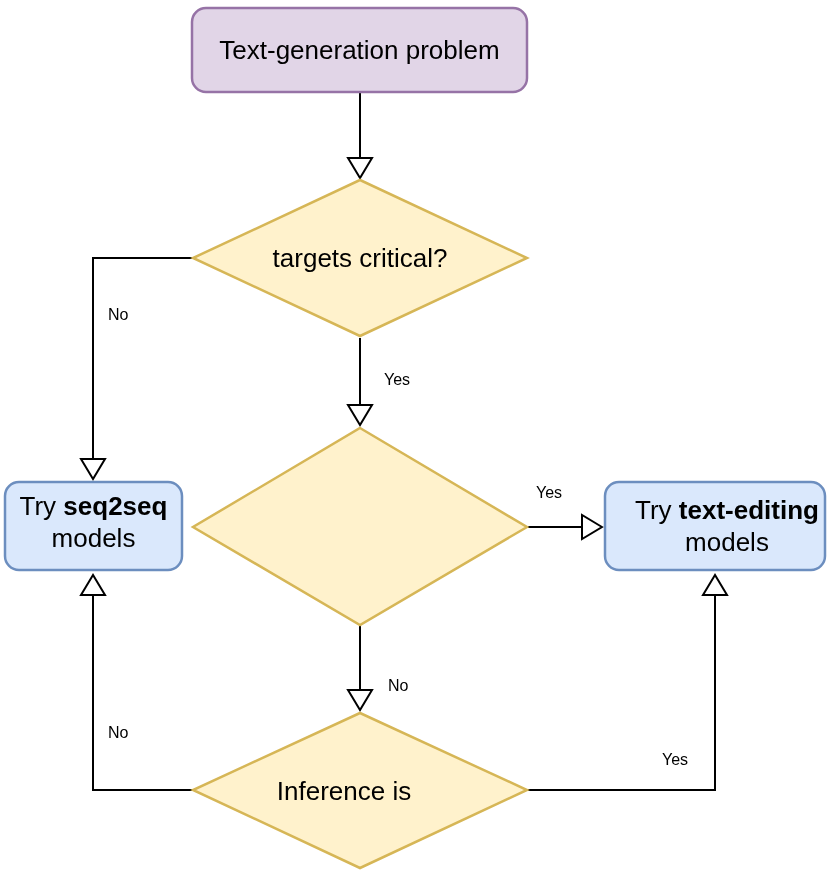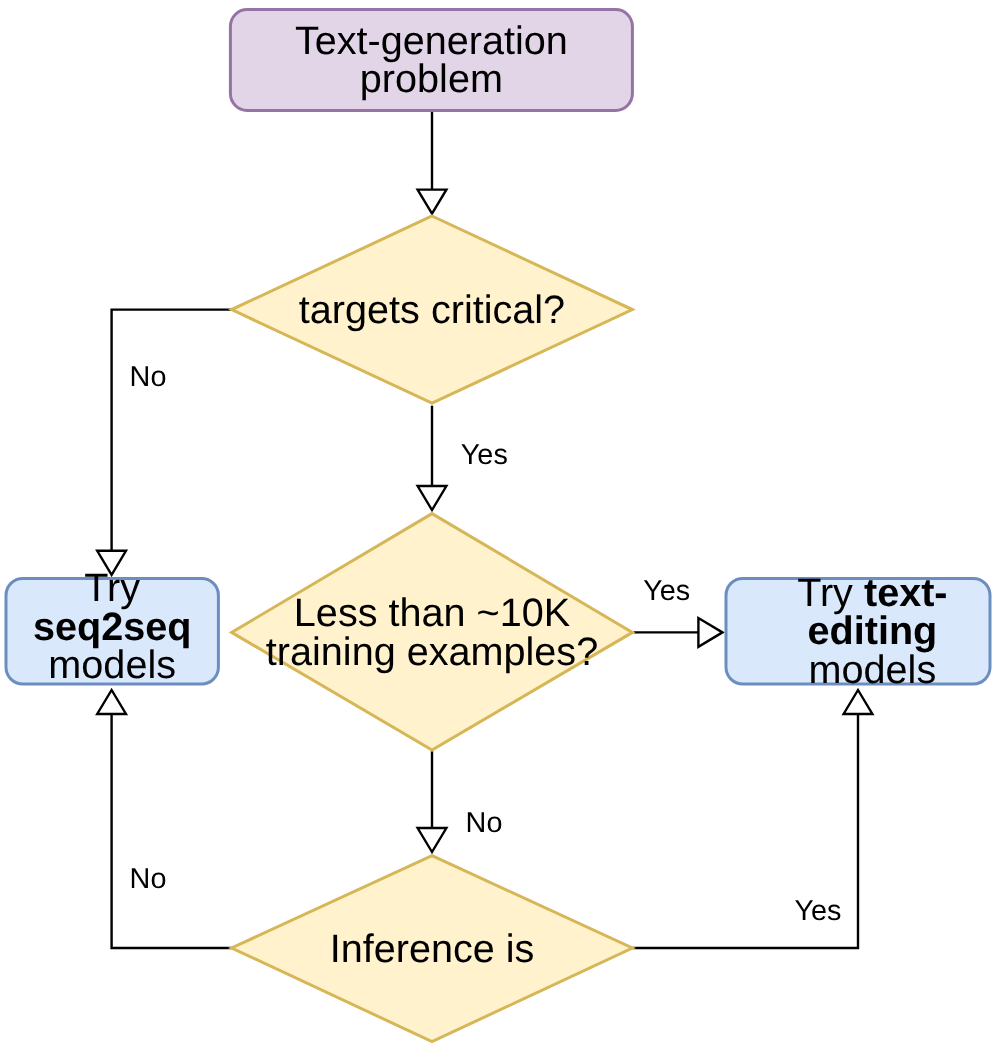--- a/index.html
+++ b/index.html
@@ -13,28 +13,28 @@
     overflow: hidden;
   }
   .canvas svg { position: absolute; left: 0; top: 0; }
   .node-label {
     position: absolute;
     display: flex;
     flex-direction: column;
     align-items: center;
     justify-content: center;
     text-align: center;
-    font-size: 33px;
+    font-size: 26px;
     line-height: 32px;
     color: #000000;
     pointer-events: none;
   }
   .edge-label {
     position: absolute;
-    font-size: 24px;
+    font-size: 16px;
     line-height: 26px;
     color: #000000;
     white-space: nowrap;
     pointer-events: none;
   }
 </style>
 </head>
 <body>
 
 <div class="canvas">
@@ -75,26 +75,22 @@
   </svg>
 
   <div class="node-label" style="left:192px; top:8px; width:335px; height:84px;">
     <div>Text-generation problem</div>
   </div>
 
   <div class="node-label" style="left:193px; top:180px; width:334px; height:156px;">
     <div>targets critical?</div>
   </div>
 
-  <div class="node-label" style="left:193px; top:428px; width:334px; height:197px;">
-    <div>Less than ~10K</div>
-    <div>training examples?</div>
-  </div>
 
-  <div class="node-label" style="left:193px; top:713px; width:334px; height:155px;align-items:center;">
+  <div class="node-label" style="left:177px; top:713px; width:334px; height:155px;align-items:center;">
     <div>Inference is</div>
   </div>
 
   <div class="node-label" style="left:5px; top:482px; width:177px; height:80px;">
     <div><span>Try</span> <b>seq2seq</b></div>
     <div>models</div>
   </div>
 
   <div class="node-label" style="left:605px; top:482px; width:220px; height:88px;margin-left:12px;">
     <div><span>Try</span> <b>text-editing</b></div>

